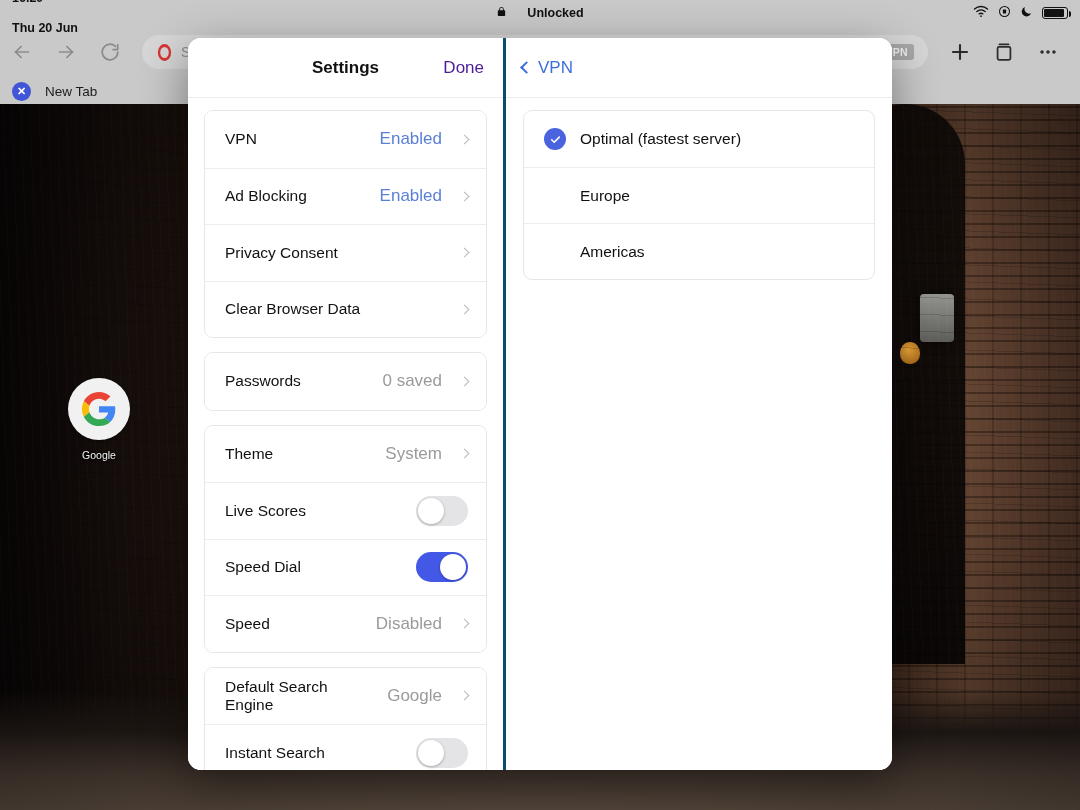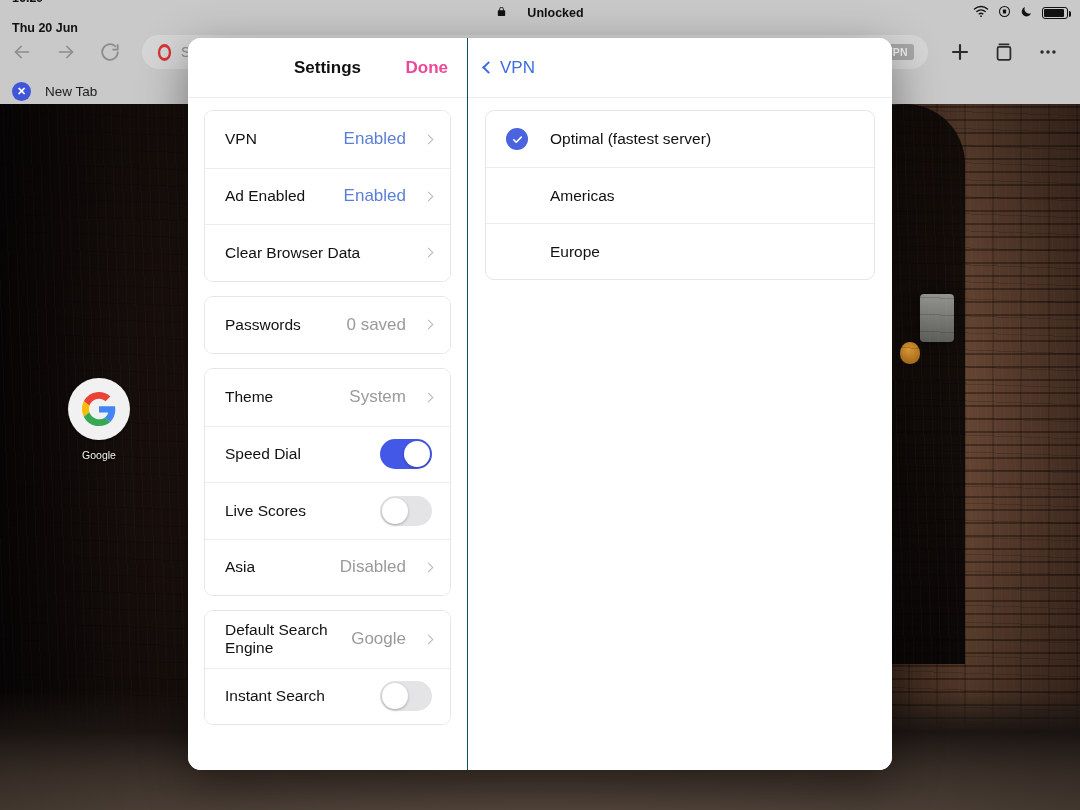--- a/index.html
+++ b/index.html
@@ -151,34 +151,34 @@
   }
 
   
   #modal{
     position:absolute; left:188px; top:38px; width:704px; height:732px;
     background:#fff; border-radius:13px; overflow:hidden;
     box-shadow:0 14px 48px rgba(0,0,0,.42);
     display:flex;
   }
   .pane{ height:100%; display:flex; flex-direction:column; }
-  .pane.left{ width:280px; border-right:1px solid #0c4a6e; }
+  .pane.left{ width:318px; border-right:3px solid #0c4a6e; }
   .pane.right{ flex:1; }
 
   .pane-header{
     height:60px; flex:none; display:flex; align-items:center;
     position:relative; border-bottom:1px solid #ececec; background:#fff;
   }
   .pane-title{
     position:absolute; left:0; right:0; text-align:center;
     font-size:17px; font-weight:bold; color:#111;
   }
   .pane-action{
-    margin-left:auto; margin-right:19px; color:#ec4899;
-    font-size:17px; position:relative; z-index:2;font-weight:bold;
+    margin-left:auto; margin-right:19px; color:#4c1d95;
+    font-size:17px; position:relative; z-index:2;
   }
   .pane-back{
     margin-left:16px; display:flex; align-items:center; gap:7px;
     color:#3d6ce0; font-size:17px; position:relative; z-index:2;
   }
   .chev-left{
     width:9px; height:9px; border-left:2.2px solid #3d6ce0;
     border-bottom:2.2px solid #3d6ce0; transform:rotate(45deg); display:block;
   }
 
@@ -215,21 +215,21 @@
   .toggle .knob{
     position:absolute; top:2px; left:2px; width:26px; height:26px;
     border-radius:50%; background:#fff;
     box-shadow:0 1px 3px rgba(0,0,0,.28);
   }
   .toggle.on{ background:#4458e8; }
   .toggle.on .knob{ left:24px; }
 
   .loc-row{
     height:56px; display:flex; align-items:center;
-    padding:0 20px; border-top:1px solid #ededed; gap:22px;
+    padding:0 20px; border-top:1px solid #ededed; gap:14px;
   }
   .loc-row:first-child{ border-top:none; }
   .loc-check{
     width:22px; height:22px; border-radius:50%; background:#4a64df;
     display:flex; align-items:center; justify-content:center; flex:none;
   }
   .loc-check.hidden{ background:transparent; }
   .loc-check svg{ display:block; }
   .loc-label{ font-size:15.5px; color:#111; }
 </style>
@@ -363,56 +363,60 @@
       <div class="pane-action">Done</div>
     </div>
     <div class="pane-body" id="settings-body">
         <div class="group">
           <div class="row">
             <span class="row-label">VPN</span>
             <span class="row-value accent">Enabled</span>
             <span class="chev-right"></span>
           </div>
           <div class="row">
-            <span class="row-label">Ad Enabled</span>
+            <span class="row-label">Ad Blocking</span>
             <span class="row-value accent">Enabled</span>
+            <span class="chev-right"></span>
+          </div>
+          <div class="row chev-only">
+            <span class="row-label">Privacy Consent</span>
             <span class="chev-right"></span>
           </div>
           <div class="row chev-only">
             <span class="row-label">Clear Browser Data</span>
             <span class="chev-right"></span>
           </div>
         </div>
         <div class="group">
           <div class="row">
             <span class="row-label">Passwords</span>
             <span class="row-value">0 saved</span>
             <span class="chev-right"></span>
           </div>
         </div>
         <div class="group">
           <div class="row">
             <span class="row-label">Theme</span>
             <span class="row-value">System</span>
             <span class="chev-right"></span>
+          </div>
+          <div class="row">
+            <span class="row-label">Live Scores</span>
+            <span class="toggle">
+              <span class="knob"></span>
+            </span>
           </div>
           <div class="row">
             <span class="row-label">Speed Dial</span>
             <span class="toggle on">
               <span class="knob"></span>
             </span>
           </div>
           <div class="row">
-            <span class="row-label">Live Scores</span>
-            <span class="toggle">
-              <span class="knob"></span>
-            </span>
-          </div>
-          <div class="row">
-            <span class="row-label">Asia</span>
+            <span class="row-label">Speed</span>
             <span class="row-value">Disabled</span>
             <span class="chev-right"></span>
           </div>
         </div>
         <div class="group">
           <div class="row">
             <span class="row-label">Default Search Engine</span>
             <span class="row-value">Google</span>
             <span class="chev-right"></span>
           </div>
@@ -438,23 +442,23 @@
           <div class="loc-row">
             <span class="loc-check">
               <svg width="13" height="13" viewBox="0 0 24 24" fill="none" stroke="#fff" stroke-width="3" stroke-linecap="round" stroke-linejoin="round">
                 <path d="M5 12.5l4.6 4.6L19 7.5"></path>
               </svg>
             </span>
             <span class="loc-label">Optimal (fastest server)</span>
           </div>
           <div class="loc-row">
             <span class="loc-check hidden"></span>
-            <span class="loc-label">Americas</span>
+            <span class="loc-label">Europe</span>
           </div>
           <div class="loc-row">
             <span class="loc-check hidden"></span>
-            <span class="loc-label">Europe</span>
+            <span class="loc-label">Americas</span>
           </div>
         </div>
     </div>
   </div>
 
 </div>
 
 </body></html>

